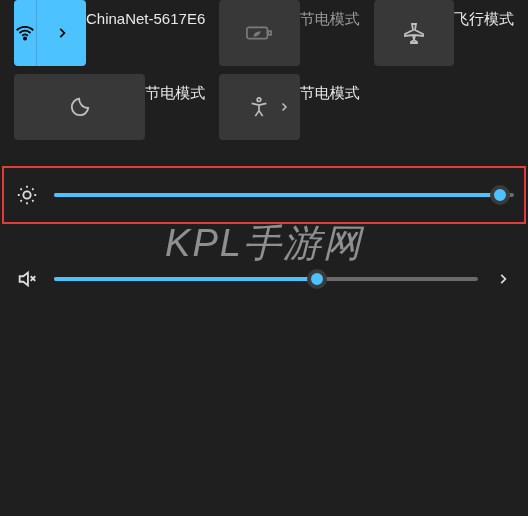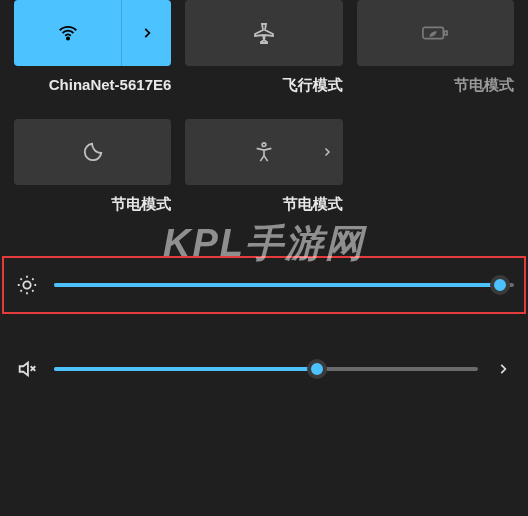--- a/index.html
+++ b/index.html
@@ -14,21 +14,21 @@
   }
   .panel {
     padding: 0 14px;
   }
   .tile-grid {
     display: grid;
     grid-template-columns: repeat(3, 1fr);
     column-gap: 14px;
     row-gap: 8px;
   }
-  .tile-wrap { display: flex; flex-direction: column; align-items: flex-end; font-weight: bold; }
+  .tile-wrap { display: flex; align-items: flex-start; }
   .tile {
     width: 100%;
     height: 66px;
     border-radius: 4px;
     display: flex;
     align-items: center;
     justify-content: center;
     position: relative;
   }
   .tile.active { background: #4cc2ff; color: #000; }
@@ -93,21 +93,21 @@
     transform: translate(-50%, -50%);
   }
   .slider-end { width: 22px; display:flex; align-items:center; justify-content:center; color:#dcdcdc; }
 
   .watermark {
     position: absolute;
     top: 218px;
     left: 50%;
     transform: translateX(-50%);
     font-size: 38px;
-    font-weight: 700;
+    font-weight: 400;
     color: rgba(255,255,255,0.5);
     letter-spacing: 2px;
     pointer-events: none;
     white-space: nowrap;
     font-style: italic;
   }
 
   svg { display: block; }
 </style>
 </head>
@@ -136,39 +136,39 @@
           </span>
         </div>
       </div>
       <div class="tile-label">ChinaNet-5617E6</div>
     </div>
 
 
     <div class="tile-wrap">
       <div class="tile inactive">
         <span>
-          <svg width="24" height="24" viewBox="0 0 24 24" fill="none" stroke="#bfbfbf" stroke-width="1.8">
-            <path d="M10 3h4l-1 6 8 4v2l-8-1-1 5 3 2v1H9v-1l3-2-1-5-8 1v-2l8-4-1-6z"></path>
-          </svg>
-        </span>
-      </div>
-      <div class="tile-label">飞行模式</div>
-    </div>
-
-    <div class="tile-wrap">
-      <div class="tile inactive">
-        <span>
           <svg width="26" height="20" viewBox="0 0 28 20" fill="none" stroke="#7a7a7a" stroke-width="1.8">
             <rect x="1" y="4" width="22" height="12" rx="2"></rect>
               <rect x="24" y="8" width="3" height="4"></rect>
             <path d="M8 14c0-4 4-6 8-6-1 4-4 6-8 6z" fill="#7a7a7a" stroke="none"></path>
           </svg>
         </span>
       </div>
       <div class="tile-label dim">节电模式</div>
+    </div>
+
+    <div class="tile-wrap">
+      <div class="tile inactive">
+        <span>
+          <svg width="24" height="24" viewBox="0 0 24 24" fill="none" stroke="#bfbfbf" stroke-width="1.8">
+            <path d="M10 3h4l-1 6 8 4v2l-8-1-1 5 3 2v1H9v-1l3-2-1-5-8 1v-2l8-4-1-6z"></path>
+          </svg>
+        </span>
+      </div>
+      <div class="tile-label">飞行模式</div>
     </div>
 
     <div class="tile-wrap">
       <div class="tile inactive">
         <span>
           <svg width="22" height="22" viewBox="0 0 24 24" fill="none" stroke="#bfbfbf" stroke-width="2">
             <path d="M21 13A9 9 0 1111 3c0 5 4 10 10 10z"></path>
           </svg>
         </span>
       </div>

